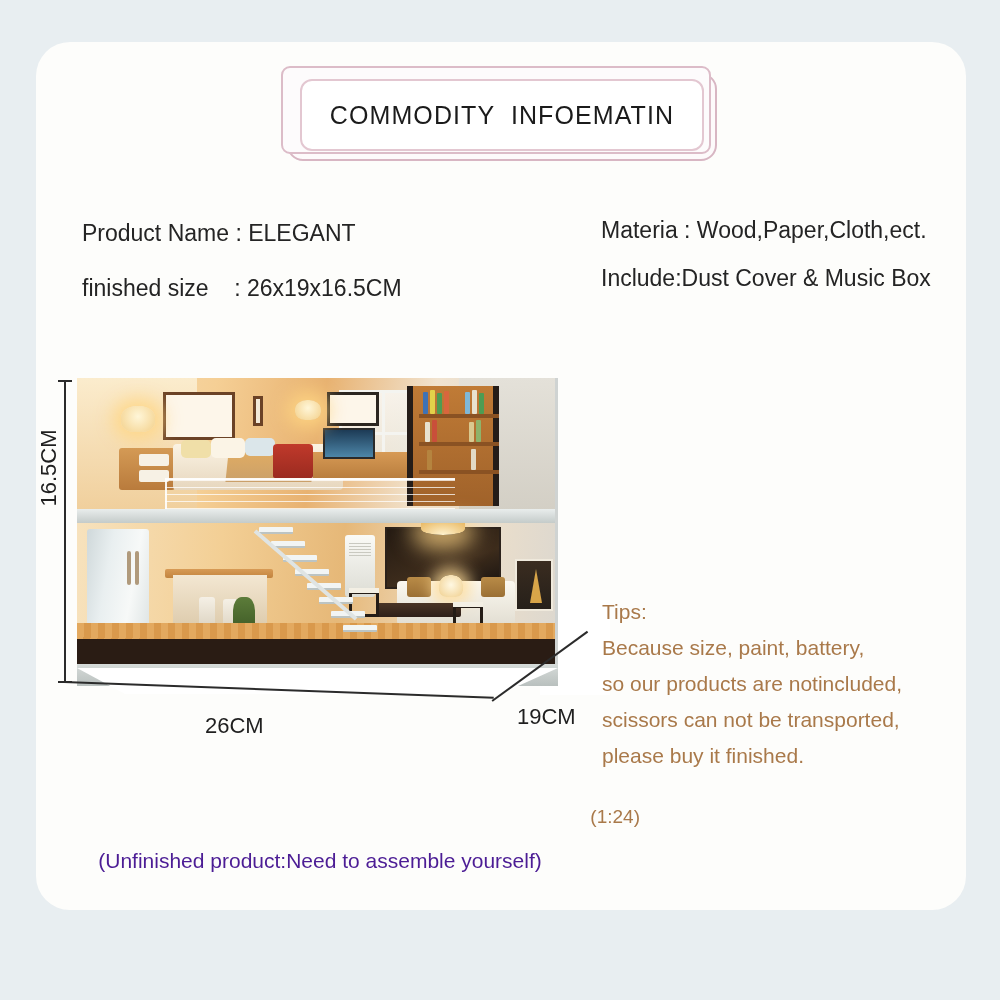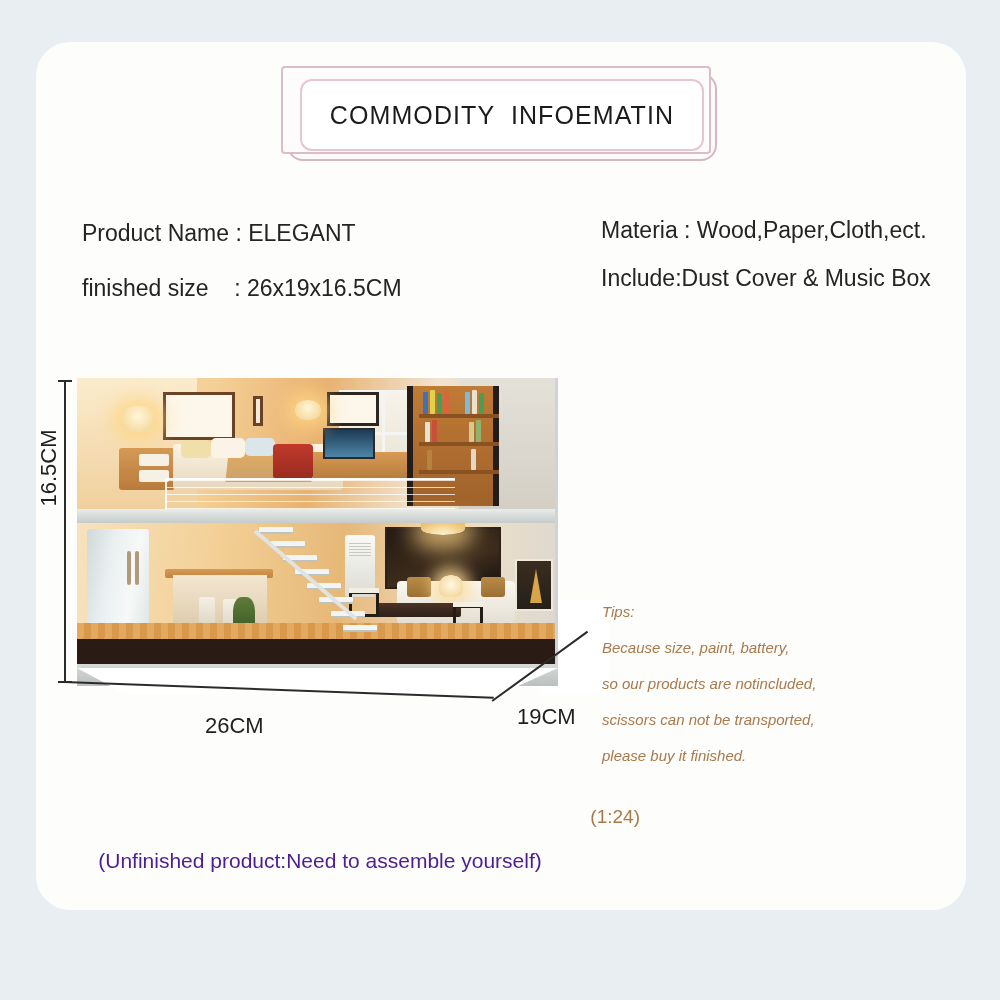--- a/index.html
+++ b/index.html
@@ -49,21 +49,21 @@
     border-radius: 16px;
     background: #fdfafb;
   }
   .banner-mid {
     position: absolute;
     left: 4px;
     top: 5px;
     width: 430px;
     height: 88px;
     border: 2px solid #dcbcc8;
-    border-radius: 4px;
+    border-radius: 9px;
     background: #fdfbfc;
   }
   .banner-inner {
     position: absolute;
     left: 17px;
     top: 11px;
     width: 404px;
     height: 72px;
     border: 2px solid #e3c7d1;
     border-radius: 12px;
@@ -395,25 +395,24 @@
     font-size: 22px; color: #1f1f1f;
   }
 
   
   .tips {
     position: absolute;
     left: 602px; top: 594px;
     width: 370px;
   }
   .tips-line {
-    font-size: 15px;
+    font-size: 21px;
     color: #a9794a;
     line-height: 36px;
     white-space: pre;
-    font-style: italic;
   }
 
   
   .scale-note {
     position: absolute;
     left: 0; top: 806px; width: 640px;
     text-align: right;
     font-size: 19px;
     color: #a9794a;
   }

